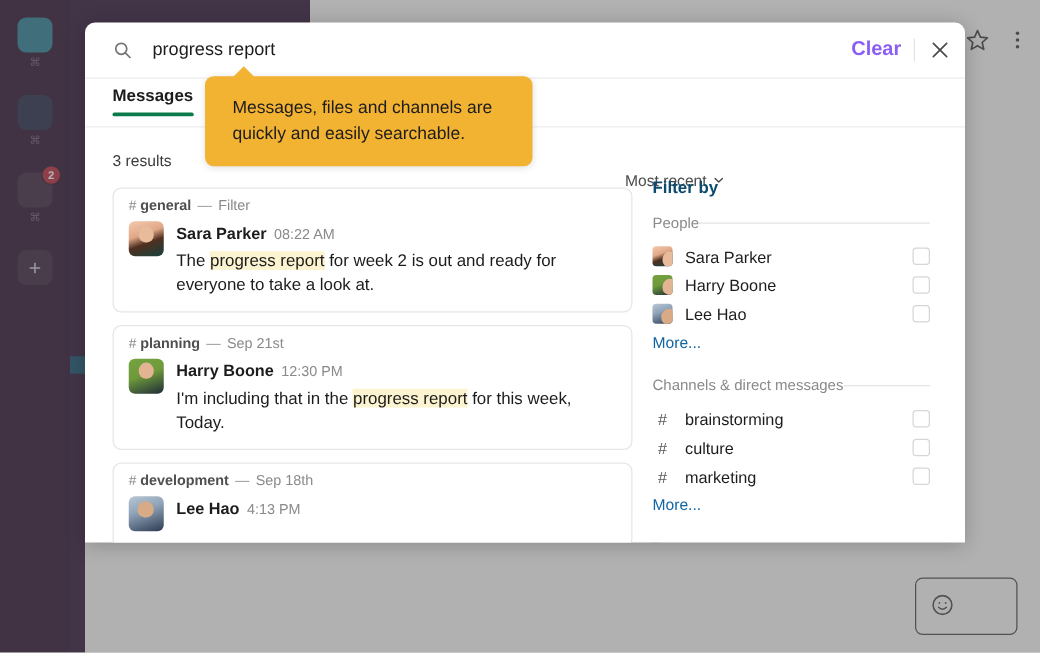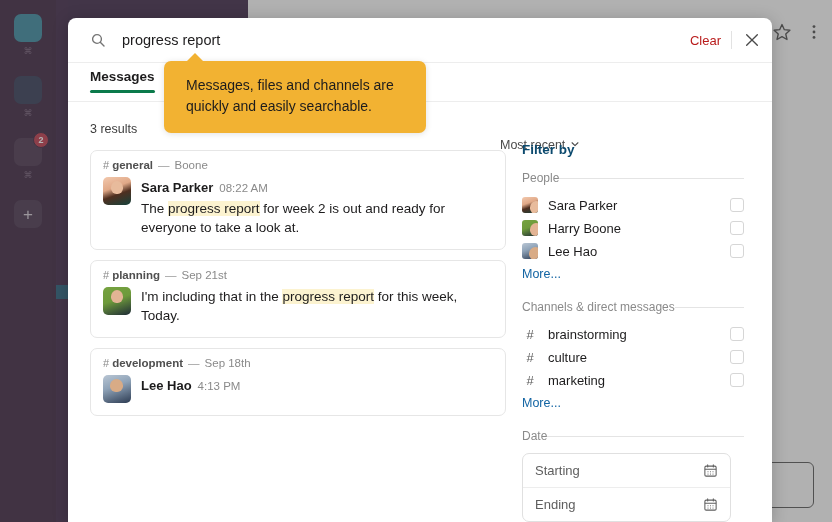--- a/index.html
+++ b/index.html
@@ -56,39 +56,39 @@
     position:absolute;right:18px;bottom:14px;width:80px;height:44px;
     border:1.5px solid #4a4a4a;border-radius:6px;background:transparent;
   }
   .composer .smile{position:absolute;left:11px;top:11px;width:20px;height:20px;color:#4a4a4a;}
 
   
   #scrim{position:absolute;inset:0;background:rgba(90,90,90,0.45);}
 
   
   #modal{
-    position:absolute;left:68px;top:18px;width:704px;height:504px;
+    position:absolute;left:68px;top:18px;width:704px;height:416px;
     background:#fff;border-radius:8px 8px 0 0;
     box-shadow:0 2px 16px rgba(0,0,0,0.22);
     overflow:hidden;
   }
   .search-row{
     height:44px;display:flex;align-items:center;padding:0 0 0 22px;
     border-bottom:1px solid #ededed;position:relative;
   }
   .search-icon{width:16px;height:16px;color:#757575;flex:0 0 auto;}
   .search-input{
     border:none;outline:none;background:transparent;margin-left:16px;
     font-family:"Liberation Sans",sans-serif;font-size:14.5px;color:#1d1c1d;
     flex:1 1 auto;padding:0;
   }
   .search-input::placeholder{color:#9a9a9a;}
   .clear-btn{
-    font-size:13px;color:#b91c1c;background:none;border:none;cursor:pointer;
-    font-family:"Liberation Sans",sans-serif;padding:0 10px;
+    font-size:16px;color:#8b5cf6;background:none;border:none;cursor:pointer;
+    font-family:"Liberation Sans",sans-serif;padding:0 10px;font-weight:bold;
   }
   .vdiv{width:1px;height:18px;background:#e2e2e2;}
   .close-btn{
     width:40px;height:44px;display:flex;align-items:center;justify-content:center;
     background:none;border:none;cursor:pointer;color:#4a4a4a;
   }
   .close-btn svg{width:16px;height:16px;}
 
   .tabs-row{
     height:38px;border-bottom:1px solid #ededed;padding-left:22px;display:flex;align-items:flex-start;
@@ -267,40 +267,41 @@
     </span>
   </div>
 
   <div class="body-cols">
     <div class="results-col" id="results-col">
         <div class="card">
           <div class="card-head">
             <span class="hash">#</span>
             <span class="chan">general</span>
             <span class="dash">—</span>
-            <span class="when">Boone</span>
+            <span class="when">Filter</span>
           </div>
           <div class="msg-row">
             <div class="avatar av-sara"></div>
             <div class="msg-body">
               <div class="msg-meta"><span class="author">Sara Parker</span><span class="time">08:22 AM</span></div>
               <div class="msg-text"><span class="t-before">The </span><mark>progress report</mark><span class="t-after"> for week 2 is out and ready for everyone to take a look at.</span></div>
             </div>
           </div>
         </div>
         <div class="card">
           <div class="card-head">
             <span class="hash">#</span>
             <span class="chan">planning</span>
             <span class="dash">—</span>
             <span class="when">Sep 21st</span>
           </div>
           <div class="msg-row">
             <div class="avatar av-harry"></div>
             <div class="msg-body">
+              <div class="msg-meta"><span class="author">Harry Boone</span><span class="time">12:30 PM</span></div>
               <div class="msg-text"><span class="t-before">I'm including that in the </span><mark>progress report</mark><span class="t-after"> for this week, Today.</span></div>
             </div>
           </div>
         </div>
         <div class="card">
           <div class="card-head">
             <span class="hash">#</span>
             <span class="chan">development</span>
             <span class="dash">—</span>
             <span class="when">Sep 18th</span>

